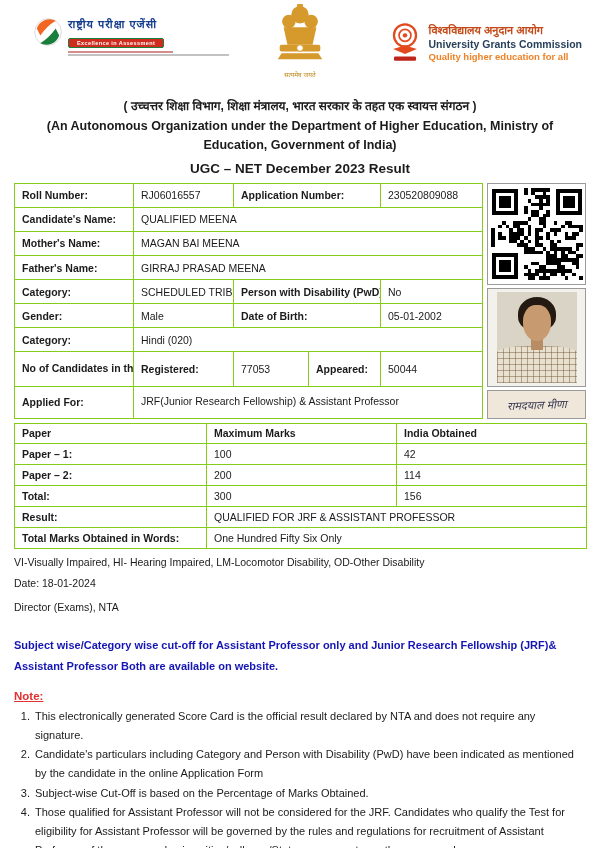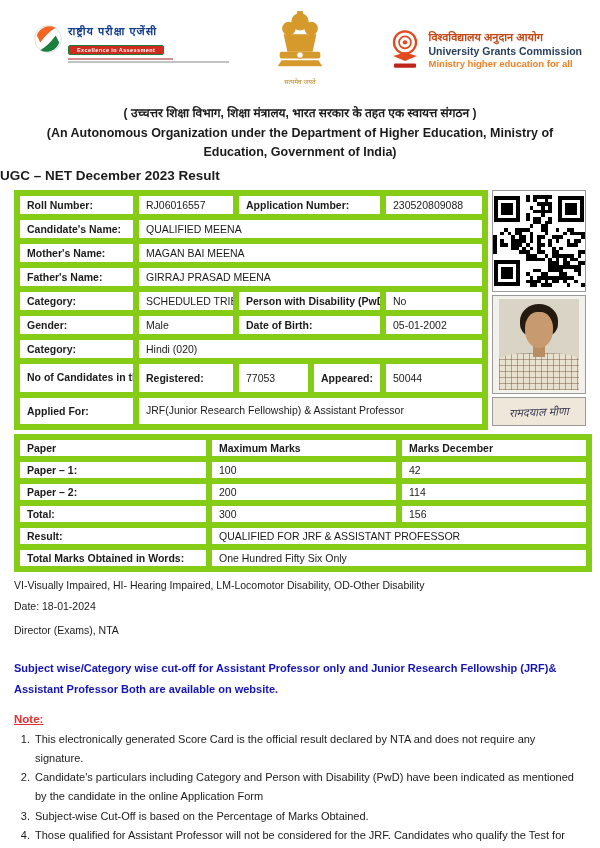--- a/index.html
+++ b/index.html
@@ -1,43 +1,43 @@
 <!DOCTYPE html>
 <html><head>
 <meta charset="utf-8">
 <style>
   html,body{margin:0;padding:0;background:#fff;}
   .page{
     position:relative;width:600px;height:848px;margin:0 auto;background:#fff;
     font-family:"Liberation Sans","DejaVu Sans",sans-serif;color:#1b1b1b;overflow:hidden;
   }
   
-  .logo-row{position:relative;height:80px;margin-top:7px;}
+  .logo-row{position:relative;height:80px;}
   .nta-block{position:absolute;left:34px;top:16px;display:flex;align-items:flex-start;gap:6px;}
   .nta-circle{width:28px;height:28px;margin-top:2px;}
   .nta-text .h{color:#153e8c;font-weight:bold;font-size:11px;letter-spacing:1px;}
   .nta-text .e{color:#10357f;font-weight:bold;font-size:11.5px;margin-top:1px;}
   .nta-ribbon{display:inline-block;background:#cf2b1e;color:#fff;font-size:5.5px;font-weight:bold;
     padding:1px 8px;border:1px solid #1a7f3c;border-radius:2px;margin-top:2px;letter-spacing:.4px;}
   .nta-fine{height:2px;width:150px;margin-top:2px;background:linear-gradient(90deg,#b03030 0 70%,transparent 70%);opacity:.55;}
   .nta-fine2{height:2px;width:170px;margin-top:1px;background:linear-gradient(90deg,#777 0 95%,transparent 95%);opacity:.45;}
   .emblem-block{position:absolute;left:50%;transform:translateX(-50%);top:2px;text-align:center;}
   .emblem-motto{font-size:6.5px;color:#c08a20;margin-top:-2px;}
   .ugc-block{position:absolute;right:18px;top:22px;display:flex;align-items:flex-start;gap:7px;}
   .ugc-text .h{color:#c44a18;font-weight:bold;font-size:11px;}
   .ugc-text .e{color:#27415c;font-weight:bold;font-size:10.5px;margin-top:1px;}
   .ugc-text .t{color:#ef8226;font-size:9.5px;font-weight:bold;margin-top:1px;}
   .org-hindi{text-align:center;font-weight:bold;font-size:12px;margin-top:17px;}
   .org-eng{text-align:center;font-weight:bold;font-size:12.5px;width:560px;margin:3px auto 0;line-height:1.55;}
-  .doc-title{font-weight:bold;font-size:13.5px;margin-top:5px;}
+  .doc-title{text-align:center;font-weight:bold;font-size:13.5px;margin-top:5px;}
   
   .content{margin:7px 14px 0;}
   .info-wrap{display:flex;gap:4px;}
   table.grid{border-collapse:collapse;table-layout:fixed;}
-  table.grid td{border:6px solid #84cc16;padding:2px 7px;font-size:10.5px;vertical-align:middle;overflow:hidden;white-space:nowrap;}
+  table.grid td{border:1px solid #84cc16;padding:2px 7px;font-size:10.5px;vertical-align:middle;overflow:hidden;white-space:nowrap;}
   td.lbl{font-weight:bold;}
   .info-table{width:468px;}
   .info-table tr{height:24px;}
   tr.row-nocand{height:34px;}
   tr.row-applied{height:32px;}
   td.wrap{white-space:normal;line-height:1.3;}
   
   .right-col{width:110px;display:flex;flex-direction:column;gap:3px;}
   .rc-cell{border:1px solid #9a9a9a;background:#fff;display:flex;align-items:center;justify-content:center;}
   .rc-qr{height:100px;}
@@ -108,21 +108,21 @@
       <svg width="34" height="42" viewBox="0 0 40 48">
         <circle cx="20" cy="15" r="13" fill="none" stroke="#e2491f" stroke-width="2.6"></circle>
         <circle cx="20" cy="15" r="7" fill="none" stroke="#e2491f" stroke-width="2"></circle>
         <circle cx="20" cy="15" r="2.6" fill="#e2491f"></circle>
         <path d="M6 31 L20 27 L34 31 L20 37 Z" fill="#e2491f"></path>
         <rect x="7" y="40" width="26" height="5" rx="1.5" fill="#c0251c"></rect>
       </svg>
       <div class="ugc-text">
         <div class="h">विश्वविद्यालय अनुदान आयोग</div>
         <div class="e">University Grants Commission</div>
-        <div class="t">Ministry higher education for all</div>
+        <div class="t">Quality higher education for all</div>
       </div>
     </div>
   </div>
 
   <div class="org-hindi">( उच्चत्तर शिक्षा विभाग, शिक्षा मंत्रालय, भारत सरकार के तहत एक स्वायत्त संगठन )</div>
   <div class="org-eng">(An Autonomous Organization under the Department of Higher Education, Ministry of Education, Government of India)</div>
   <div class="doc-title">UGC – NET December 2023 Result</div>
 
   <div class="content">
 
@@ -404,21 +404,21 @@
     <table class="grid marks-table">
       <colgroup>
         <col style="width:192px">
           <col style="width:190px">
           <col style="width:190px">
       </colgroup>
       <tbody>
           <tr class="hdr">
         <td class="lbl">Paper</td>
         <td class="lbl">Maximum Marks</td>
-        <td class="lbl">Marks December</td>
+        <td class="lbl">India Obtained</td>
       </tr>
       <tr>
         <td class="lbl">Paper – 1:</td>
         <td>100</td>
         <td>42</td>
       </tr>
       <tr>
         <td class="lbl">Paper – 2:</td>
         <td>200</td>
         <td>114</td>

